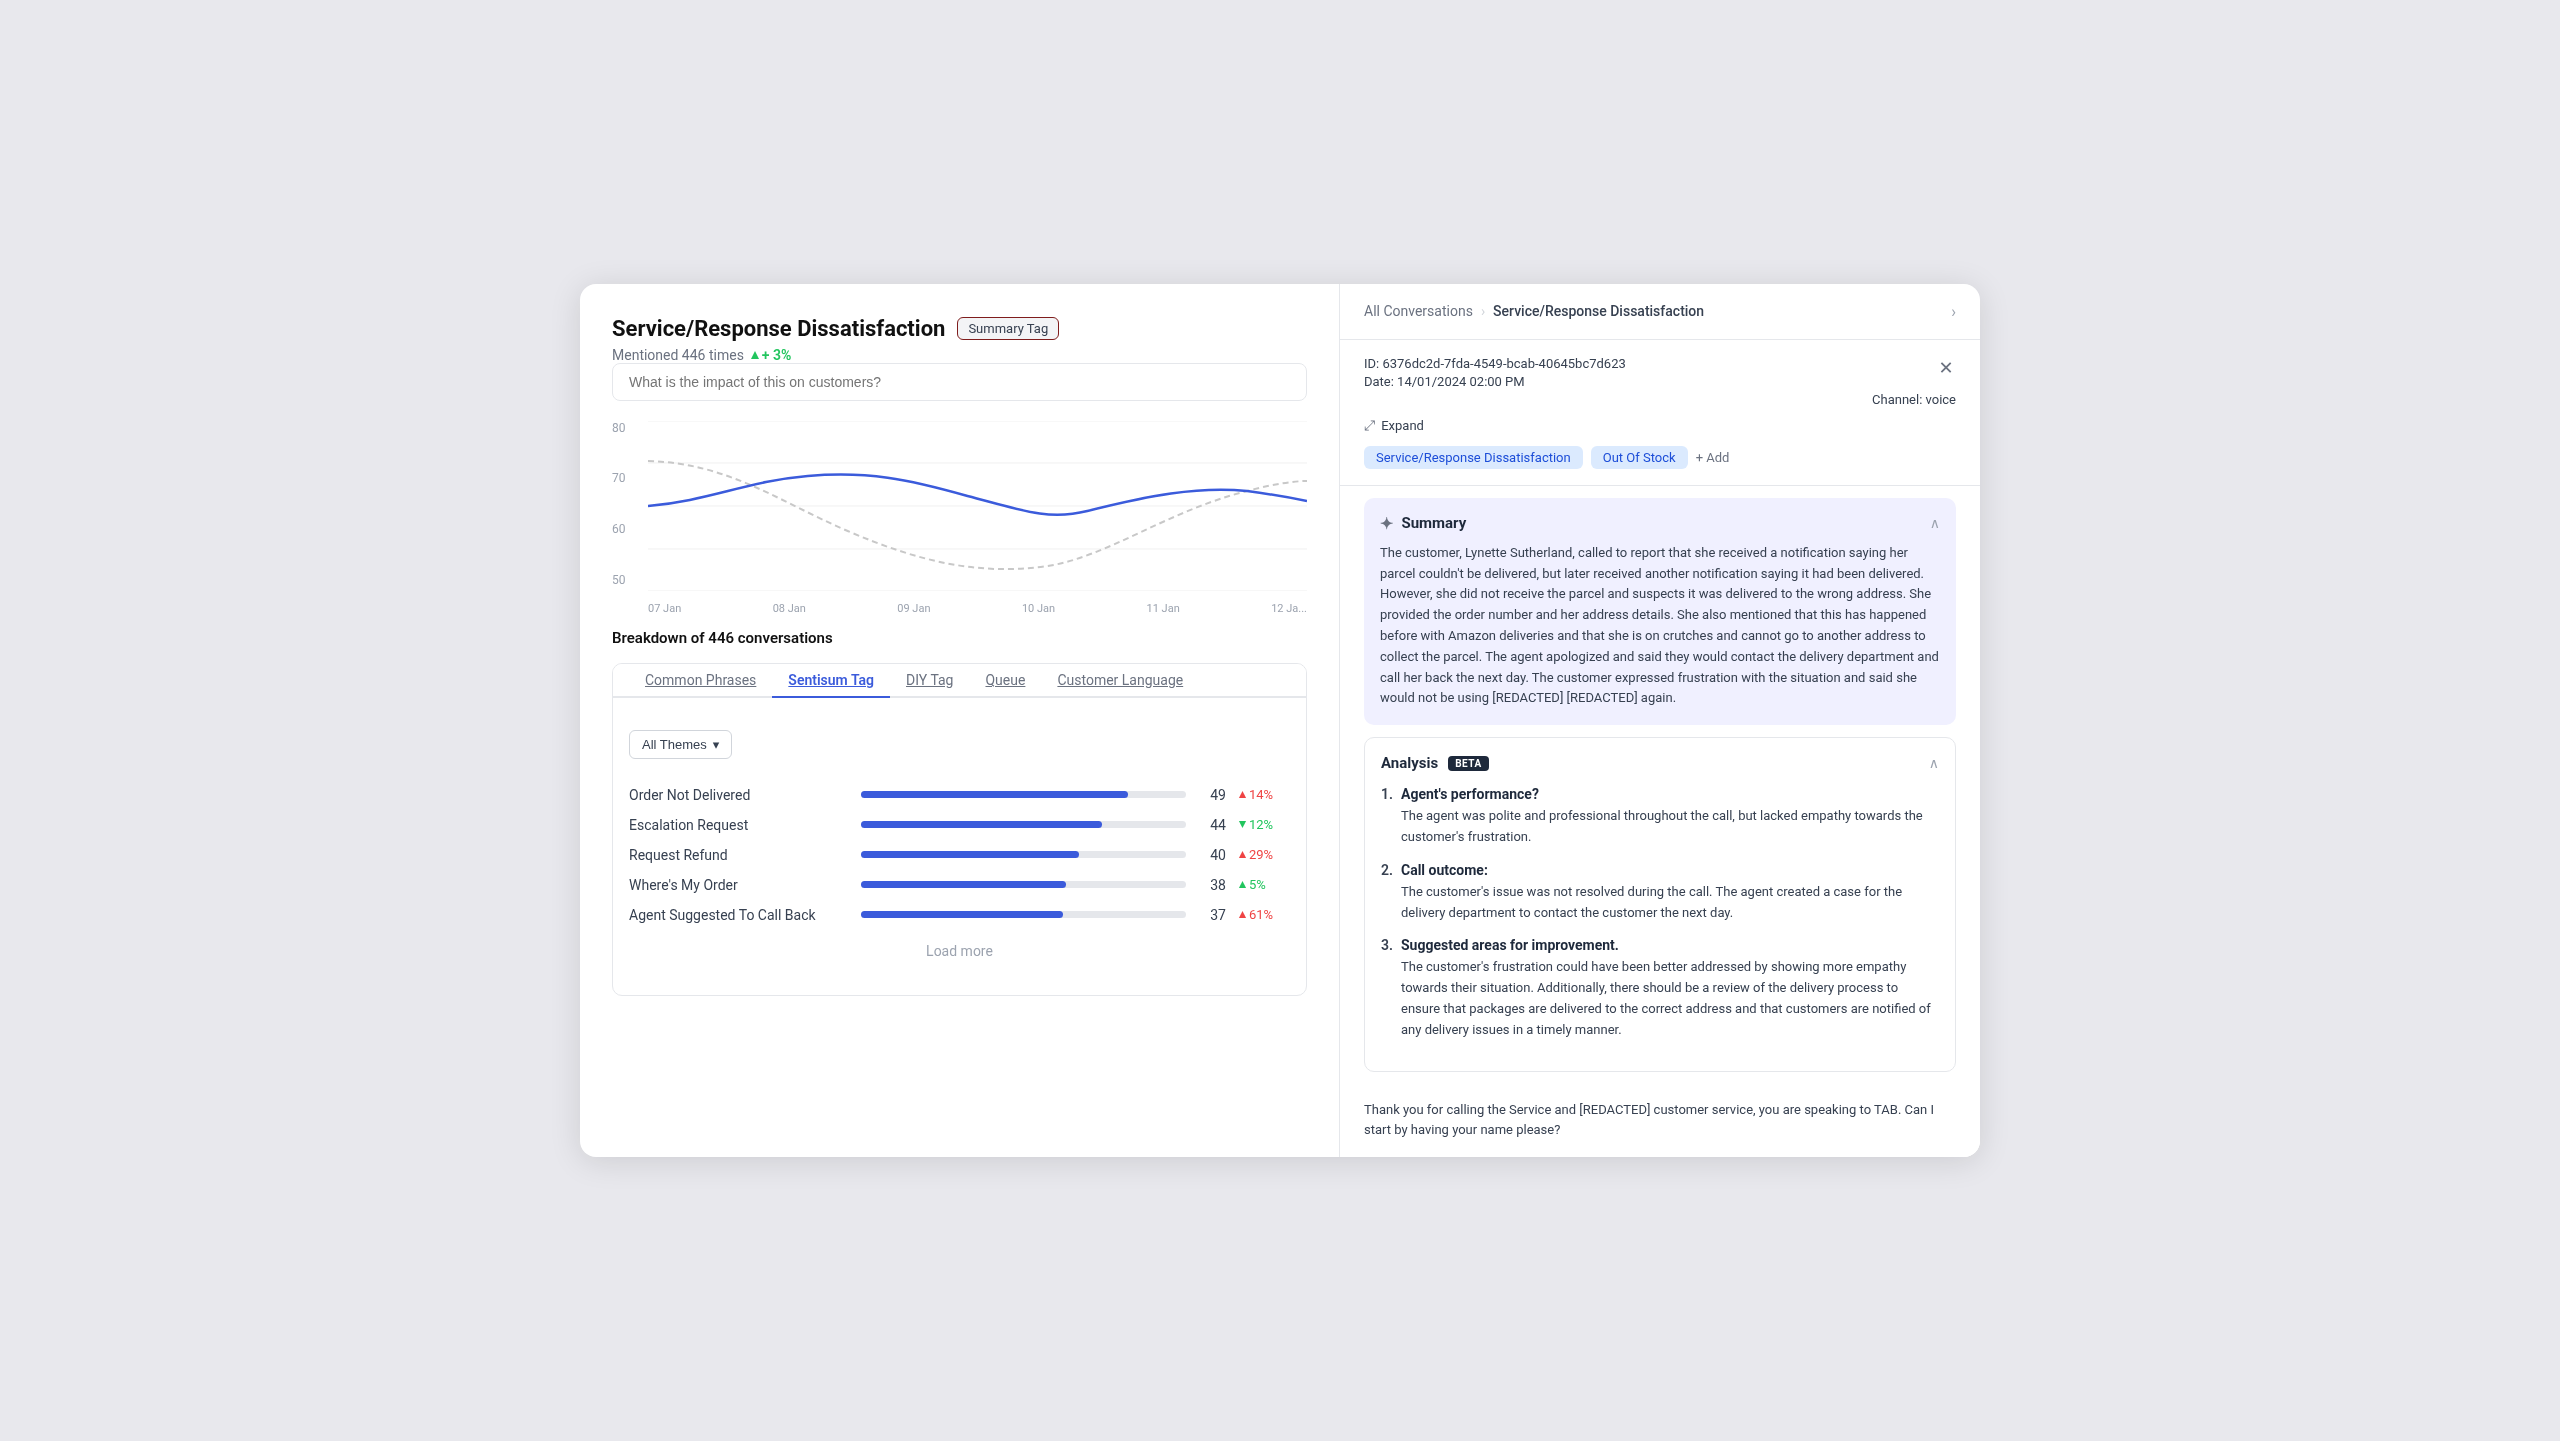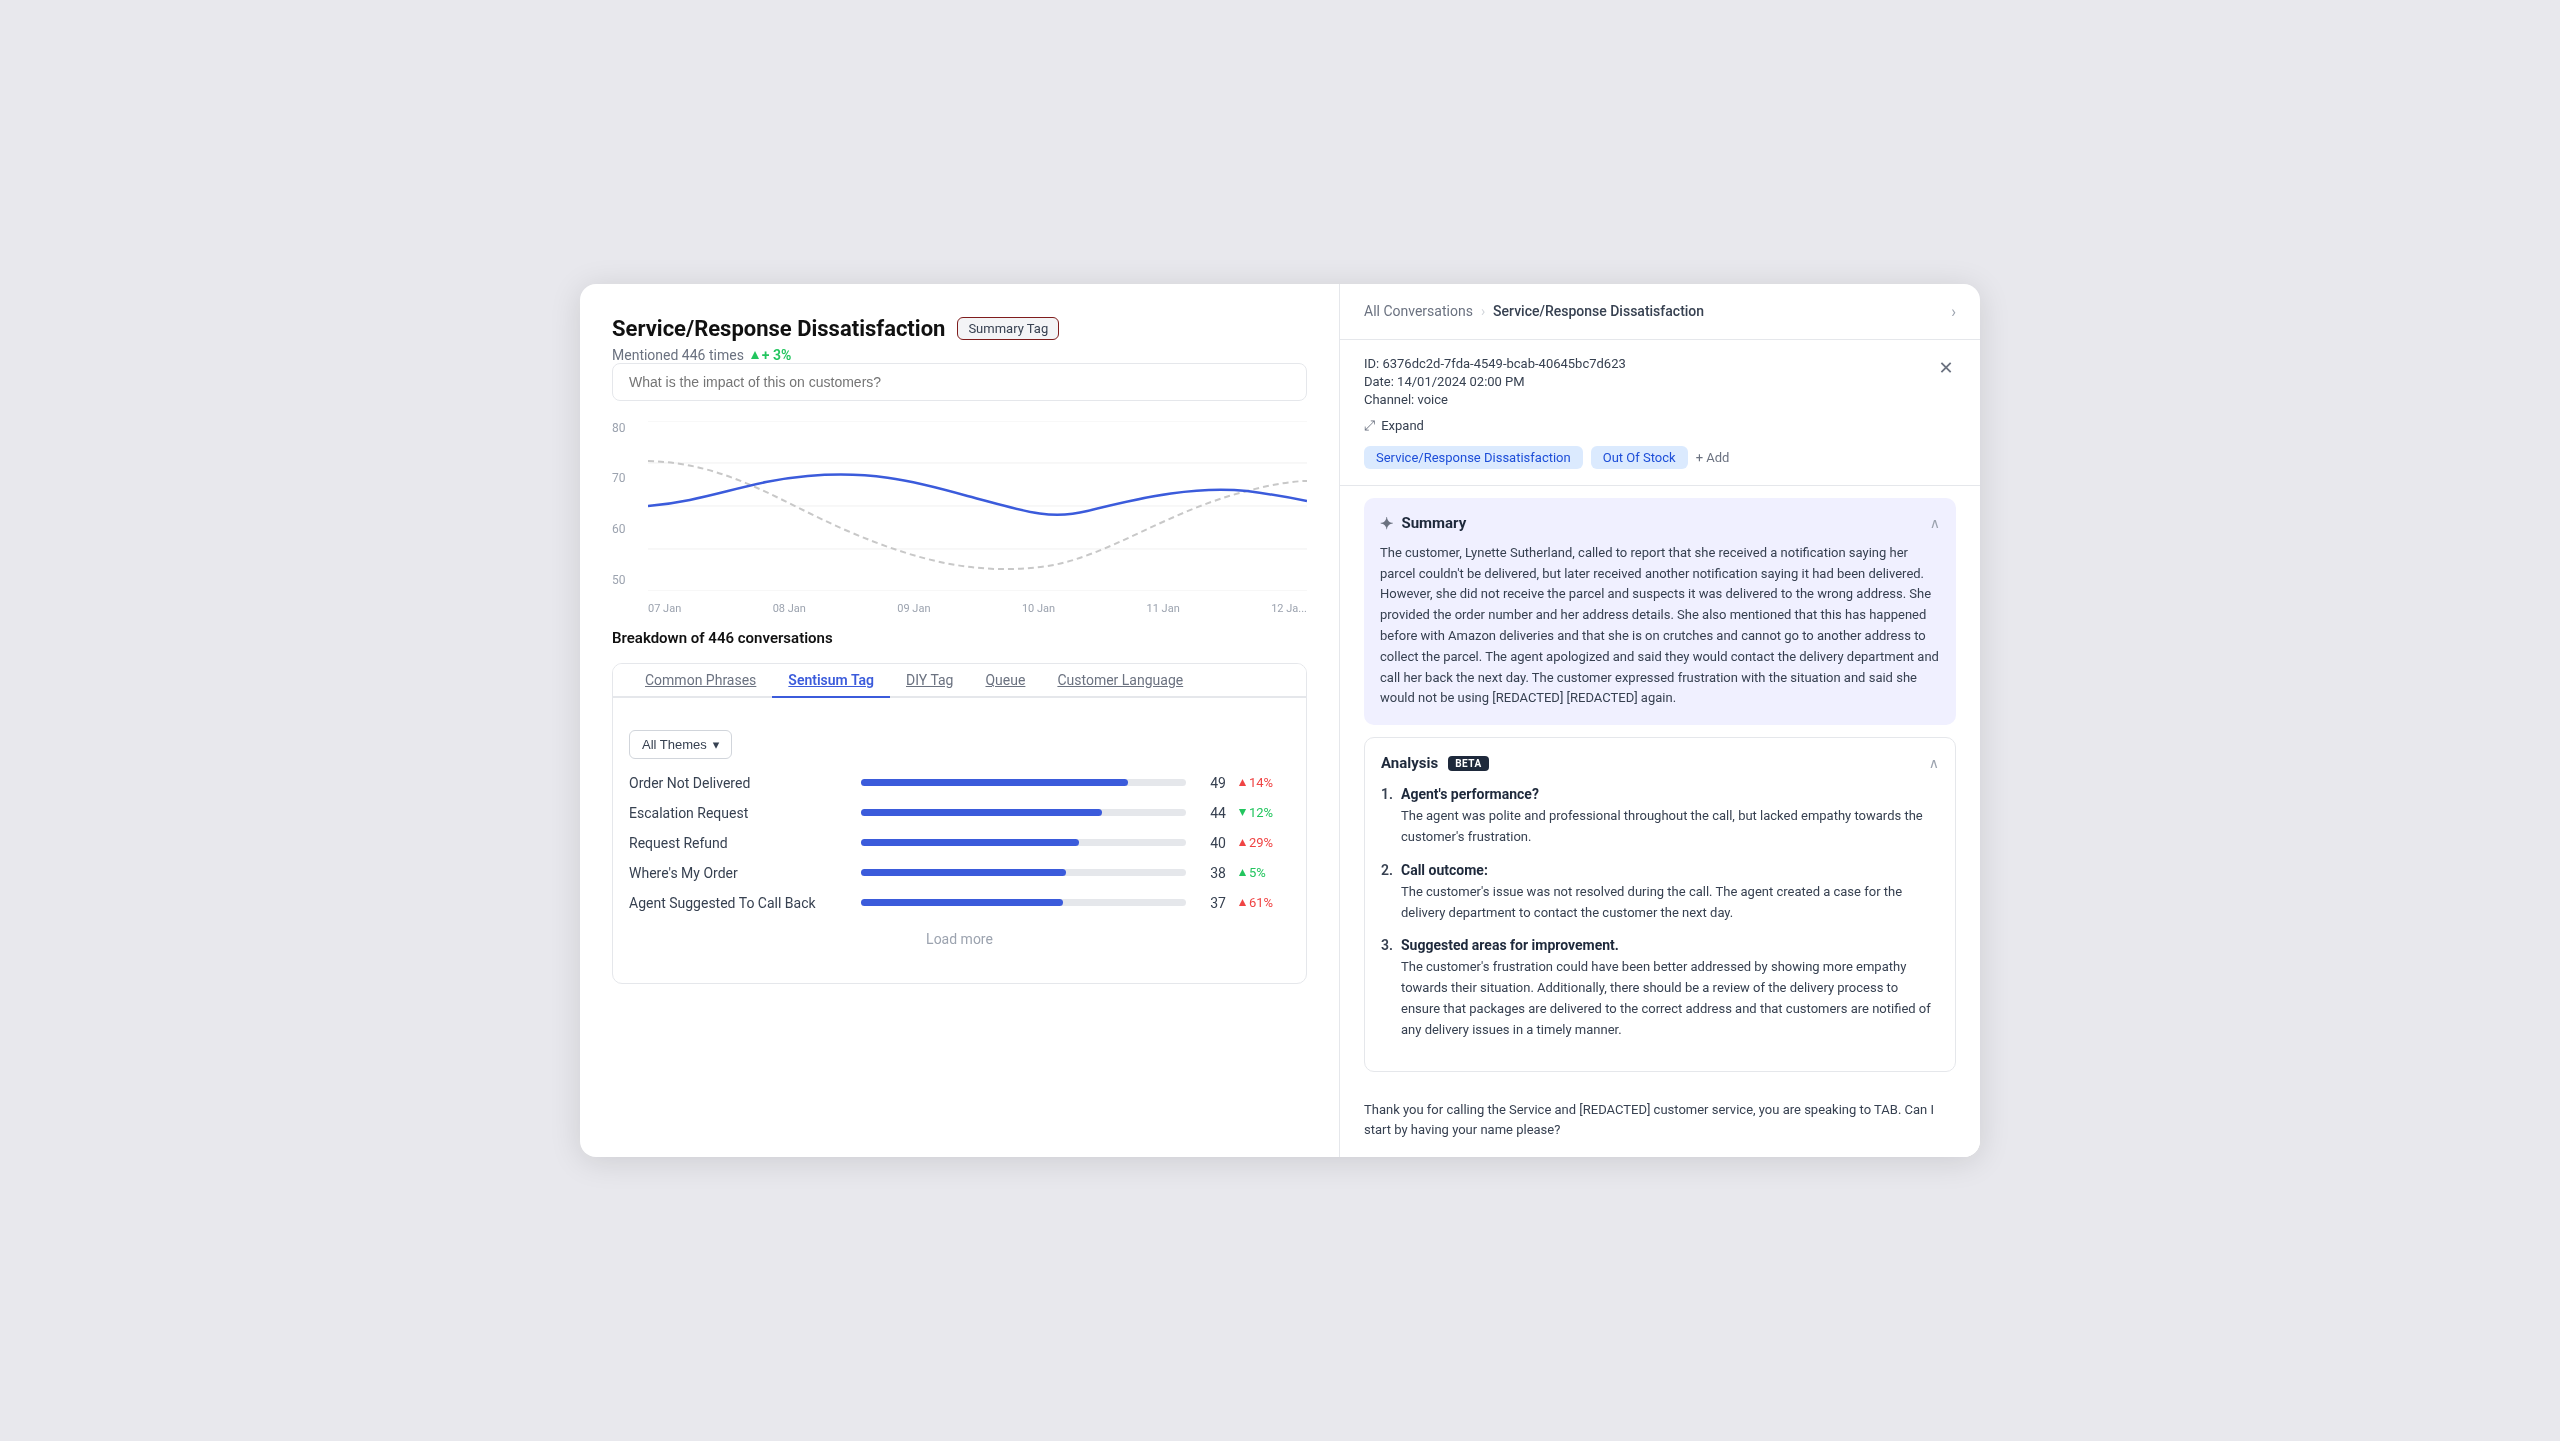--- a/index.html
+++ b/index.html
@@ -131,21 +131,21 @@
       margin-bottom: -2px;
       white-space: nowrap;
       text-decoration: underline;
     }
     .tab.active {
       color: #3b5bdb;
       border-bottom: 2px solid #3b5bdb;
       font-weight: 600;
     }
     .filter-row {
-      margin-bottom: 16px;
+      margin-bottom: 28px;
     }
     .filter-btn {
       display: inline-flex;
       align-items: center;
       gap: 6px;
       padding: 6px 12px;
       border: 1px solid #d1d5db;
       border-radius: 6px;
       font-size: 13px;
       color: #374151;
@@ -252,20 +252,21 @@
     }
     .conv-date {
       font-size: 13px;
       color: #374151;
       margin-bottom: 3px;
     }
     .conv-channel {
       font-size: 13px;
       color: #374151;
       margin-bottom: 10px;
+      text-align: right;
     }
     .close-btn {
       position: absolute;
       top: 14px;
       right: 20px;
       background: none;
       border: none;
       font-size: 18px;
       color: #6b7280;
       cursor: pointer;

